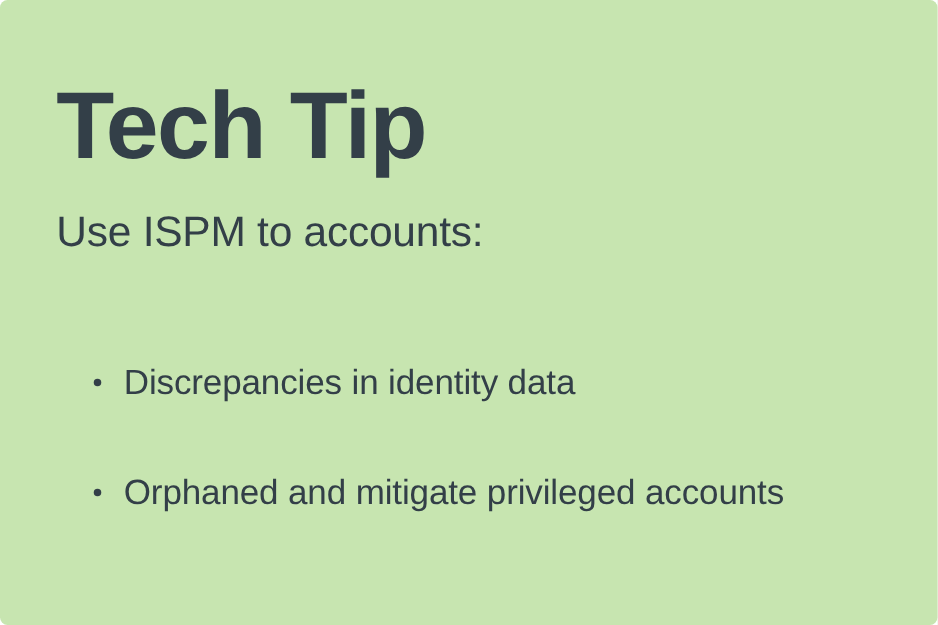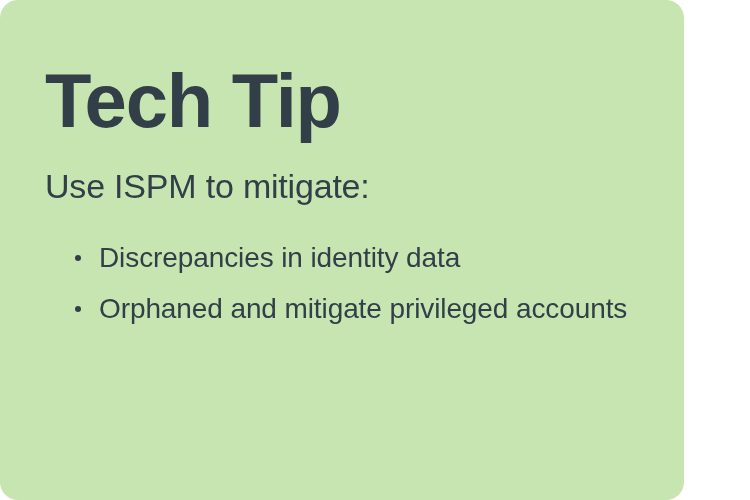--- a/index.html
+++ b/index.html
@@ -10,24 +10,24 @@
   body {
     width: 750px;
     height: 500px;
     overflow: hidden;
     font-family: "Liberation Sans", sans-serif;
   }
 
   .card {
     position: relative;
     box-sizing: border-box;
-    width: 684px;
+    width: 750px;
     height: 500px;
     background: #c7e5b0;
-    border-radius: 18px;
+    border-radius: 6px;
     padding: 0;
   }
 
   .card-inner {
     position: absolute;
     left: 45px;
     top: 0;
     right: 45px;
     bottom: 0;
   }
@@ -73,20 +73,21 @@
   .tip-list-item {
     position: relative;
     padding-left: 24px;
     margin-bottom: 11px;
     font-family: "Liberation Sans", sans-serif;
     font-size: 28px;
     font-weight: normal;
     line-height: 40px;
     letter-spacing: -0.1px;
     color: #333f48;
+    margin-top: 48px;
   }
 
   .tip-list-item:last-child {
     margin-bottom: 0;
   }
 
   .bullet-dot {
     position: absolute;
     left: 0;
     top: 17px;
@@ -97,21 +98,21 @@
   }
 </style>
 </head>
 <body>
 
 <div class="card">
   <div class="card-inner">
 
     <h1 class="tip-title">Tech Tip</h1>
 
-    <p class="tip-subtitle">Use ISPM to mitigate:</p>
+    <p class="tip-subtitle">Use ISPM to accounts:</p>
 
     <ul class="tip-list">
       <li class="tip-list-item">
         <span class="bullet-dot"></span>
         <span>Discrepancies in identity data</span>
       </li>
       <li class="tip-list-item">
         <span class="bullet-dot"></span>
         <span>Orphaned and mitigate privileged accounts</span>
       </li>

